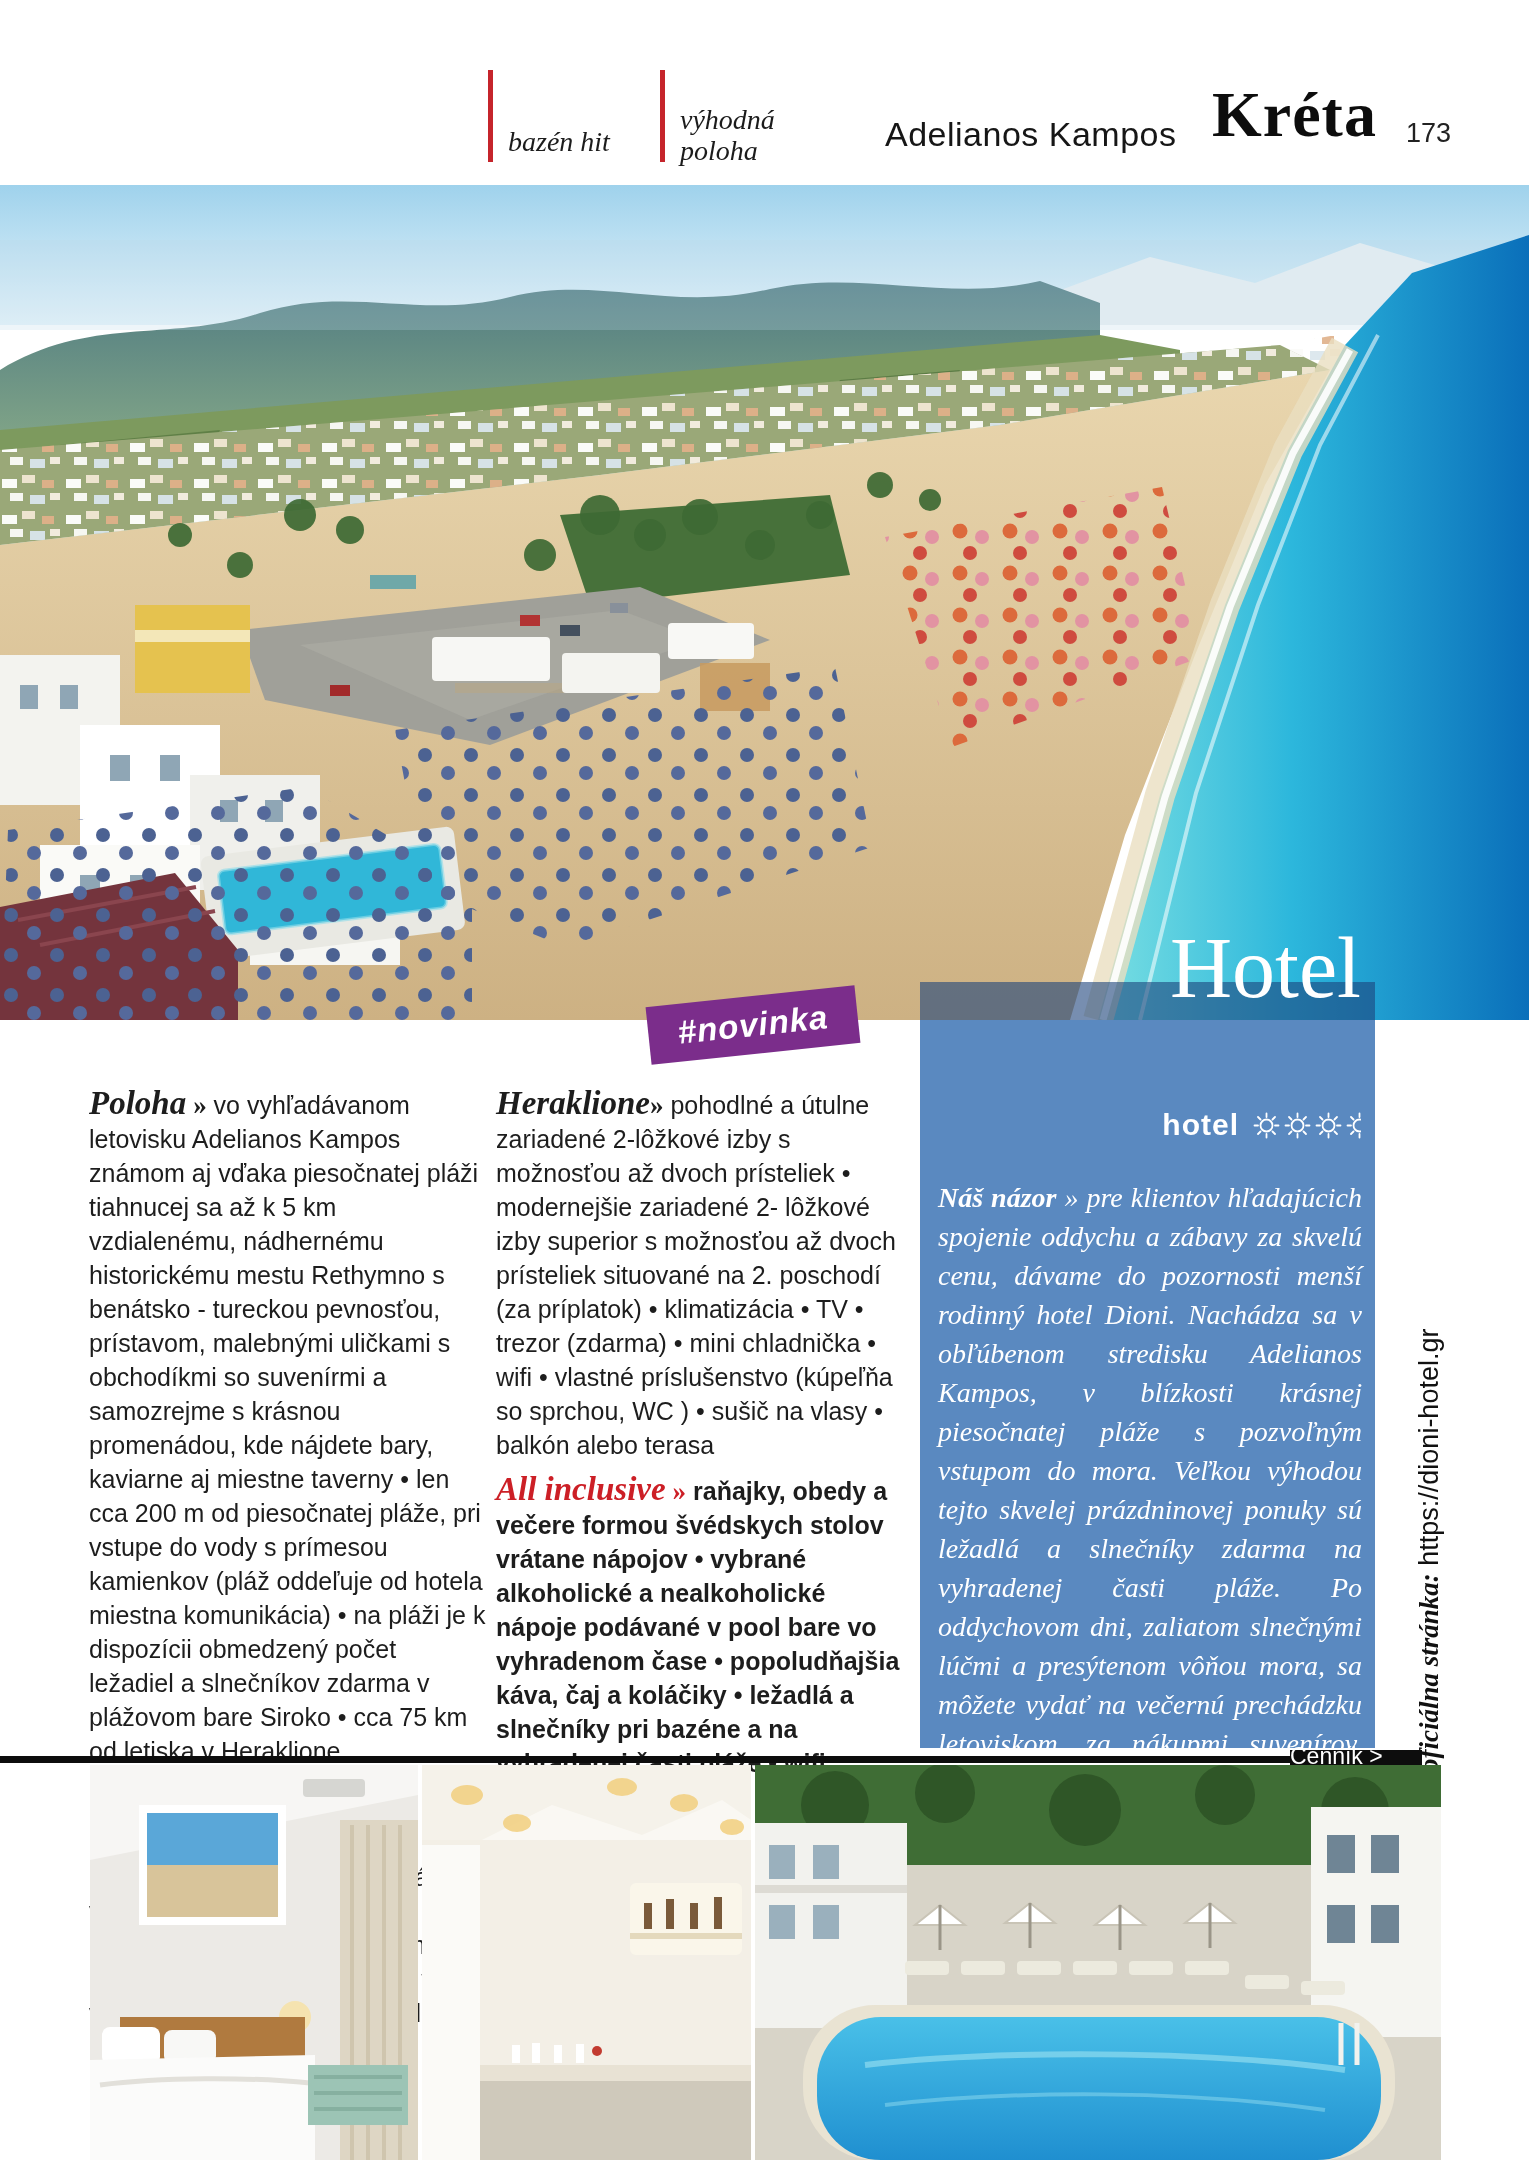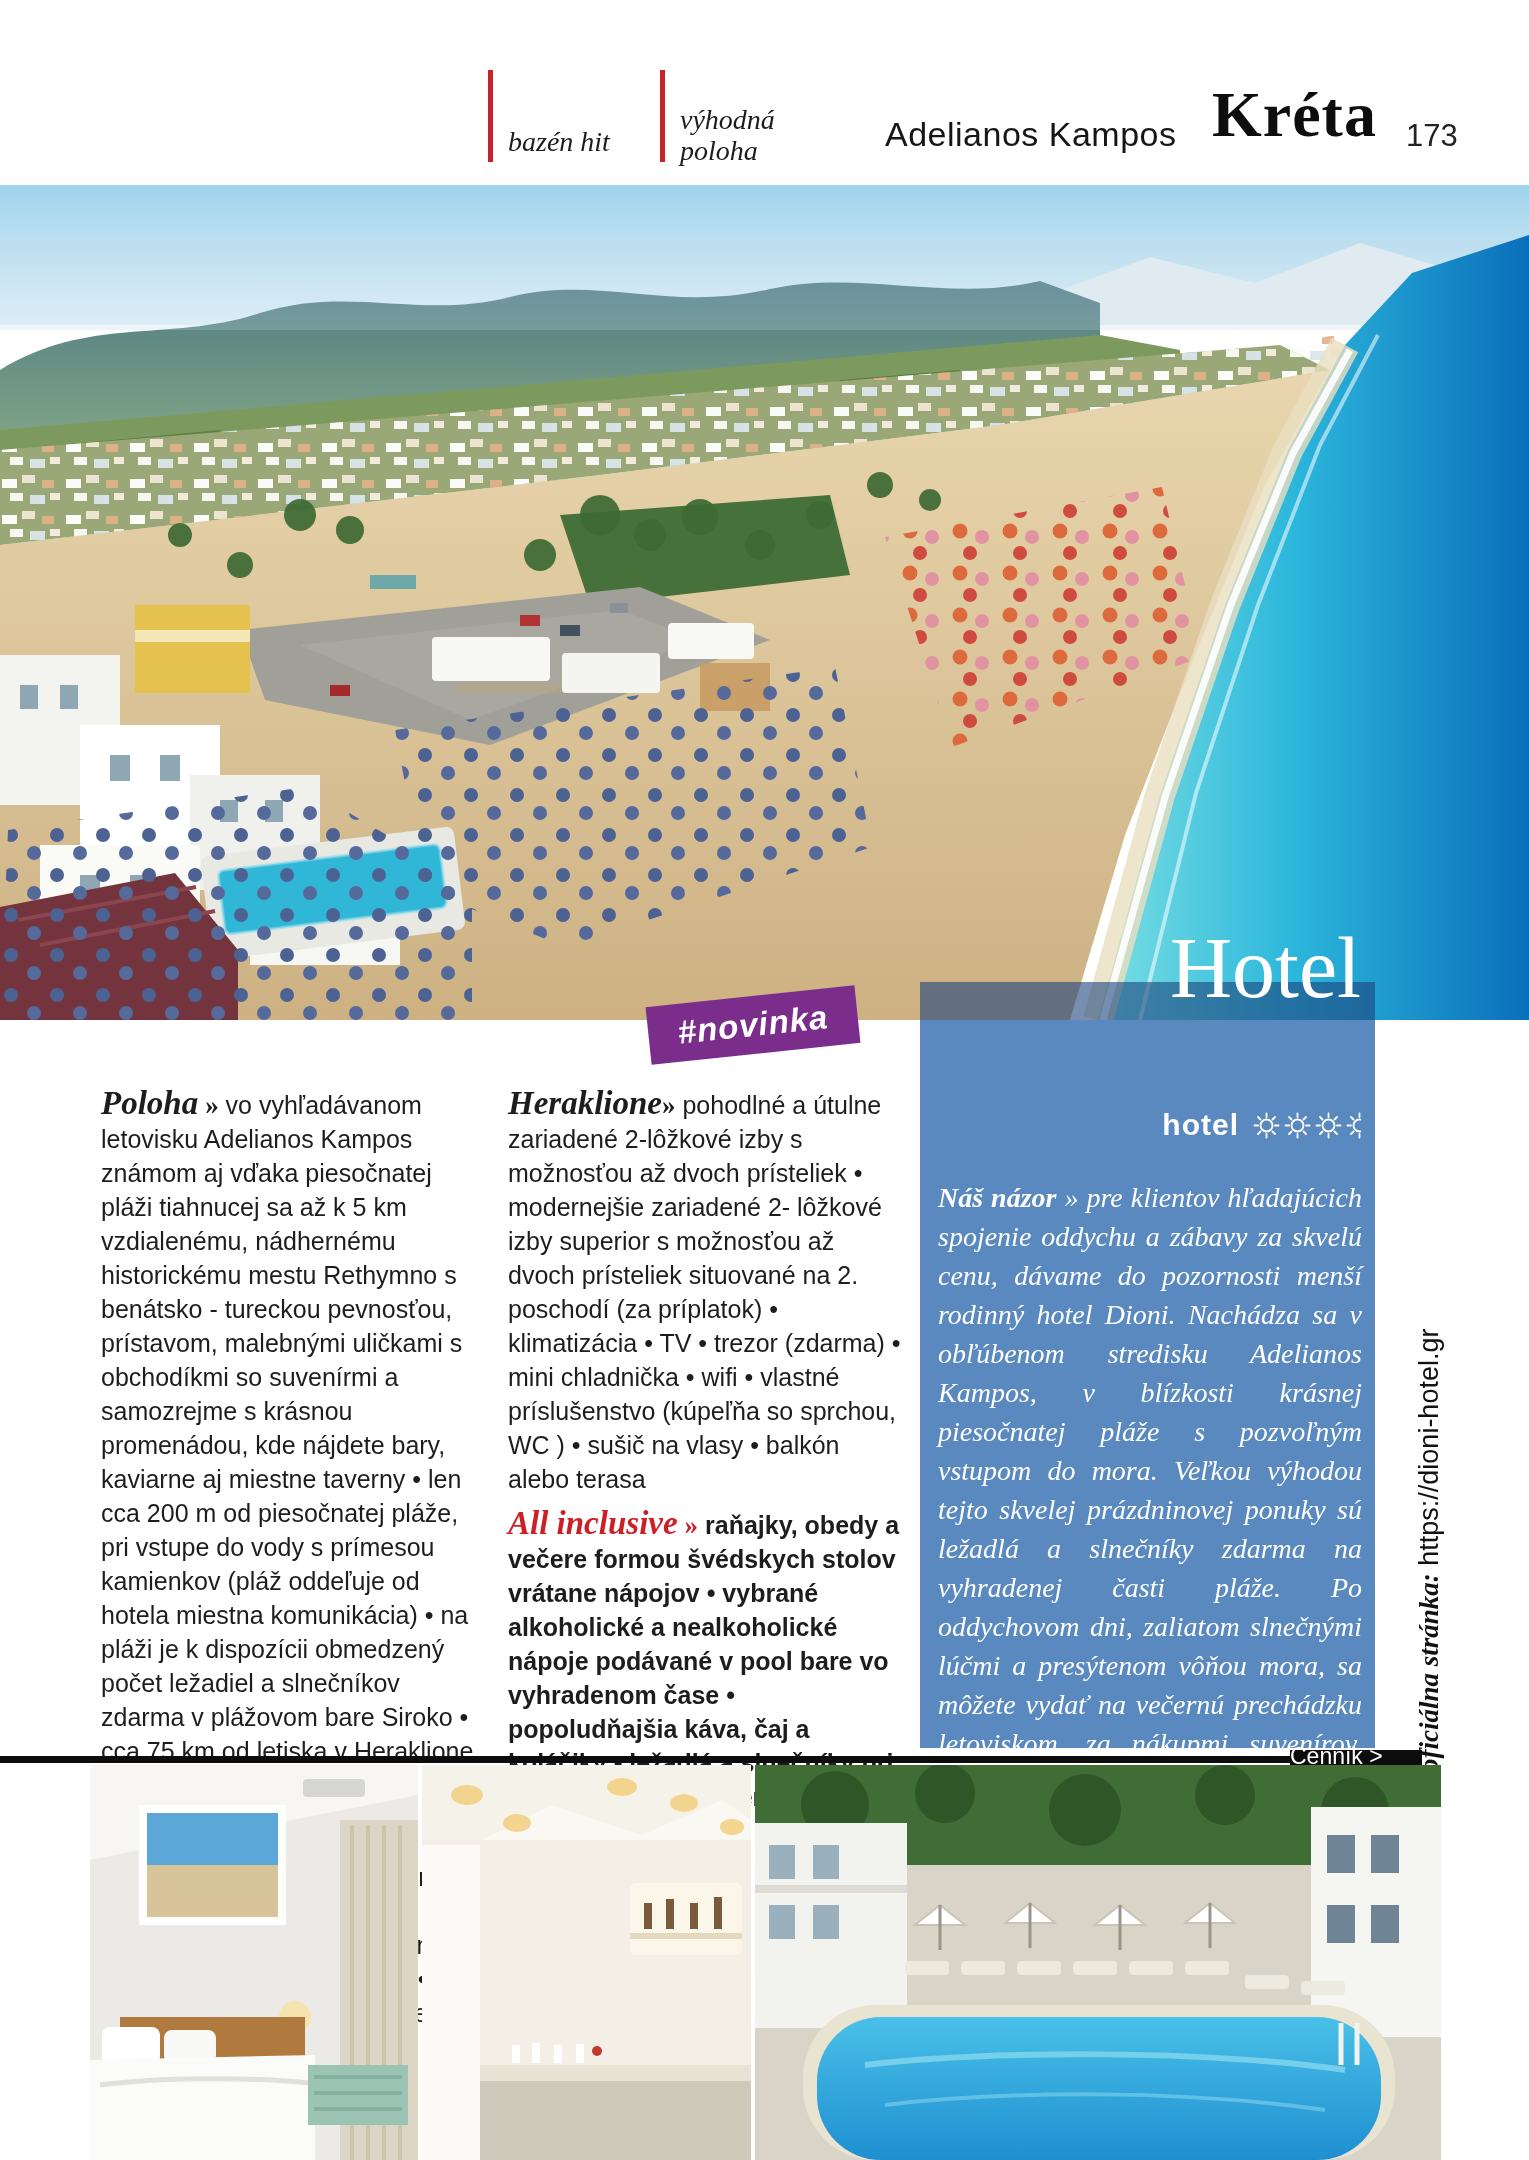--- a/index.html
+++ b/index.html
@@ -9,21 +9,21 @@
 
   
   .hbar{width:5px;height:92px;top:70px;background:#c5242b;}
   .hbar1{left:488px;}
   .hbar2{left:660px;}
   .tag{font-family:"Liberation Serif",serif;font-style:italic;font-size:28px;line-height:31px;color:#1c1c1c;}
   .tag1{left:508px;top:126px;}
   .tag2{left:680px;top:96px;margin-top:8px;}
   .resort{left:885px;top:115px;font-size:34px;letter-spacing:0.5px;color:#161616;}
   .region{left:1212px;top:78px;font-family:"Liberation Serif",serif;font-size:64px;font-weight:bold;color:#0d0d0d;letter-spacing:1px;}
-  .pagenum{left:1406px;top:118px;font-size:31px;color:#222;}
+  .pagenum{left:1406px;top:118px;font-size:27px;color:#222;}
 
   
   .hero{left:0;top:185px;width:1529px;height:835px;}
   .hero svg{display:block;width:100%;height:100%;}
 
   
   .novinka{left:648px;top:996px;width:210px;height:58px;background:#7b2d8b;
            transform:rotate(-6deg);display:flex;align-items:center;justify-content:center;
            color:#fff;font-size:33px;font-weight:bold;font-style:italic;letter-spacing:1px;}
 
@@ -38,21 +38,21 @@
   .sun-wrap{display:inline-block;width:27px;height:27px;}
   .sun-wrap.half{width:15px;overflow:hidden;}
   .sun-wrap svg{display:block;width:27px;height:27px;}
   .opinion{left:938px;top:1178px;width:424px;margin:0;color:#ffffff;
            font-family:"Liberation Serif",serif;font-style:italic;
            font-size:28px;line-height:39px;text-align:justify;}
   .op-h{font-weight:bold;}
 
   
   .col{font-size:25px;line-height:34px;color:#1d1d1d;}
-  .col p{margin:0 0 10px 16px;}
+  .col p{margin:0 0 10px 4px;}
   .col-left{left:85px;top:1086px;width:402px;}
   .col-mid{left:492px;top:1086px;width:414px;}
   .sec-h{font-family:"Liberation Serif",serif;font-weight:bold;font-style:italic;font-size:33px;}
   .sec-m{font-family:"Liberation Serif",serif;font-weight:bold;font-size:27px;}
   .red{color:#cc1f26;}
   .bold-body{font-weight:bold;}
   .stars{letter-spacing:3px;}
 
   
   .vert{left:1414px;top:1772px;width:524px;transform-origin:0 0;transform:rotate(-90deg);

